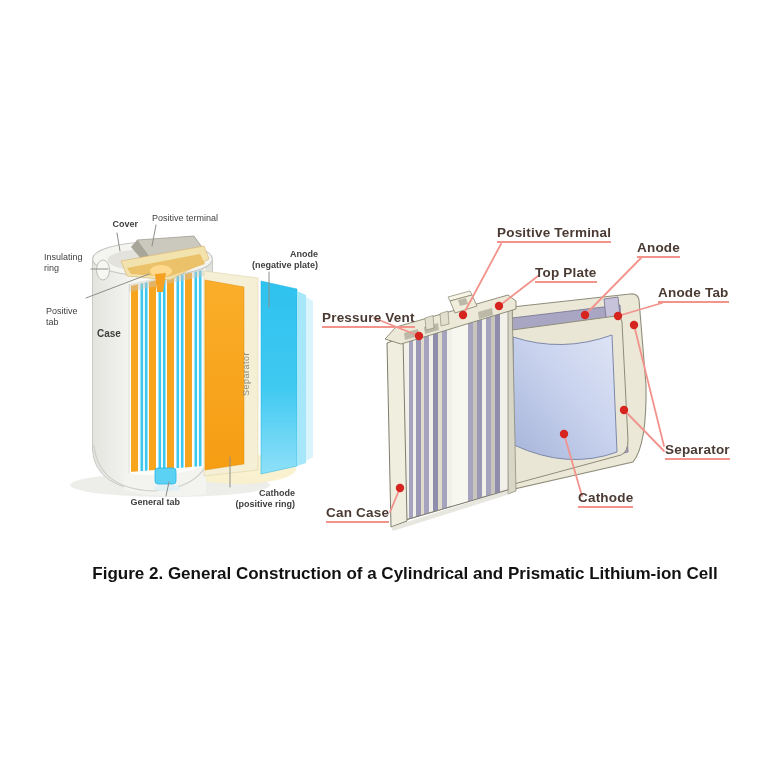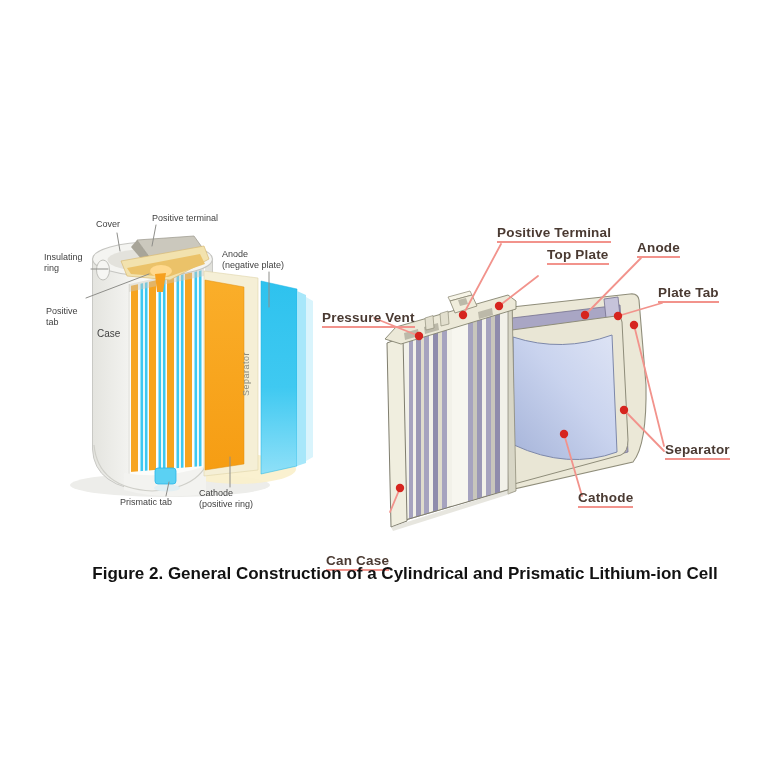--- a/index.html
+++ b/index.html
@@ -1,20 +1,20 @@
 <!DOCTYPE html>
 <html><head>
 <meta charset="utf-8">
 <style>
   html,body{margin:0;padding:0;background:#ffffff;}
   #page{position:relative;width:768px;height:768px;background:#ffffff;overflow:hidden;
         font-family:"Liberation Sans",sans-serif;}
   #fig-svg{position:absolute;left:0;top:0;}
   .lbl-l{position:absolute;font-size:9px;line-height:1.18;color:#3f3f3f;}
-  .lbl-l.center{text-align:left;}
+  .lbl-l.center{text-align:right;font-weight:bold;}
   .lbl-sep{position:absolute;left:207px;top:368px;width:80px;height:12px;
            transform:rotate(-90deg);transform-origin:center;text-align:center;
            font-size:9px;letter-spacing:.5px;color:#8b8b7e;}
   .lbl-r{position:absolute;font-size:13.5px;font-weight:bold;color:#4a3a32;
          line-height:1.05;border-bottom:2px solid #f2938c;padding-bottom:1px;
          white-space:nowrap;letter-spacing:.2px;}
   .caption{position:absolute;left:40px;top:564px;width:730px;text-align:center;
            font-size:17px;font-weight:bold;color:#121212;}
 </style>
 </head>
@@ -193,47 +193,47 @@
 <div class="lbl-l" style="left:44px;top:252px;width:55px;">
   <span style="display:block;">Insulating</span>
   <span style="display:block;">ring</span>
 </div>
 
 <div class="lbl-l" style="left:46px;top:306px;width:46px;">
   <span style="display:block;">Positive</span>
   <span style="display:block;">tab</span>
 </div>
 
-<div class="lbl-l" style="left:97px;top:328px;width:34px;font-size:10px;">Case</div>
+<div class="lbl-l" style="left:97px;top:328px;width:34px;font-size:10px;font-weight:bold;">Case</div>
 
 <div class="lbl-l center" style="left:222px;top:249px;width:96px;">
   <span style="display:block;">Anode</span>
   <span style="display:block;">(negative plate)</span>
 </div>
 
 <div class="lbl-sep">Separator</div>
 
 <div class="lbl-l center" style="left:199px;top:488px;width:96px;">
   <span style="display:block;">Cathode</span>
   <span style="display:block;">(positive ring)</span>
 </div>
 
-<div class="lbl-l center" style="left:120px;top:497px;width:60px;">Prismatic tab</div>
+<div class="lbl-l center" style="left:120px;top:497px;width:60px;">General tab</div>
 
 <div class="lbl-r" style="left:322px;top:311px;">Pressure Vent</div>
 
 <div class="lbl-r" style="left:497px;top:226px;">Positive Terminal</div>
 
-<div class="lbl-r" style="left:535px;top:248px;margin-left:12px;">Top Plate</div>
+<div class="lbl-r" style="left:535px;top:266px;">Top Plate</div>
 
 <div class="lbl-r" style="left:637px;top:241px;">Anode</div>
 
-<div class="lbl-r" style="left:658px;top:286px;">Plate Tab</div>
+<div class="lbl-r" style="left:658px;top:286px;">Anode Tab</div>
 
 <div class="lbl-r" style="left:665px;top:443px;">Separator</div>
 
 <div class="lbl-r" style="left:578px;top:491px;">Cathode</div>
 
-<div class="lbl-r" style="left:326px;top:506px;margin-top:48px;">Can Case</div>
+<div class="lbl-r" style="left:326px;top:506px;">Can Case</div>
 
 <div class="caption">Figure 2. General Construction of a Cylindrical and Prismatic Lithium-ion Cell</div>
 
 </div>
 
 </body></html>

